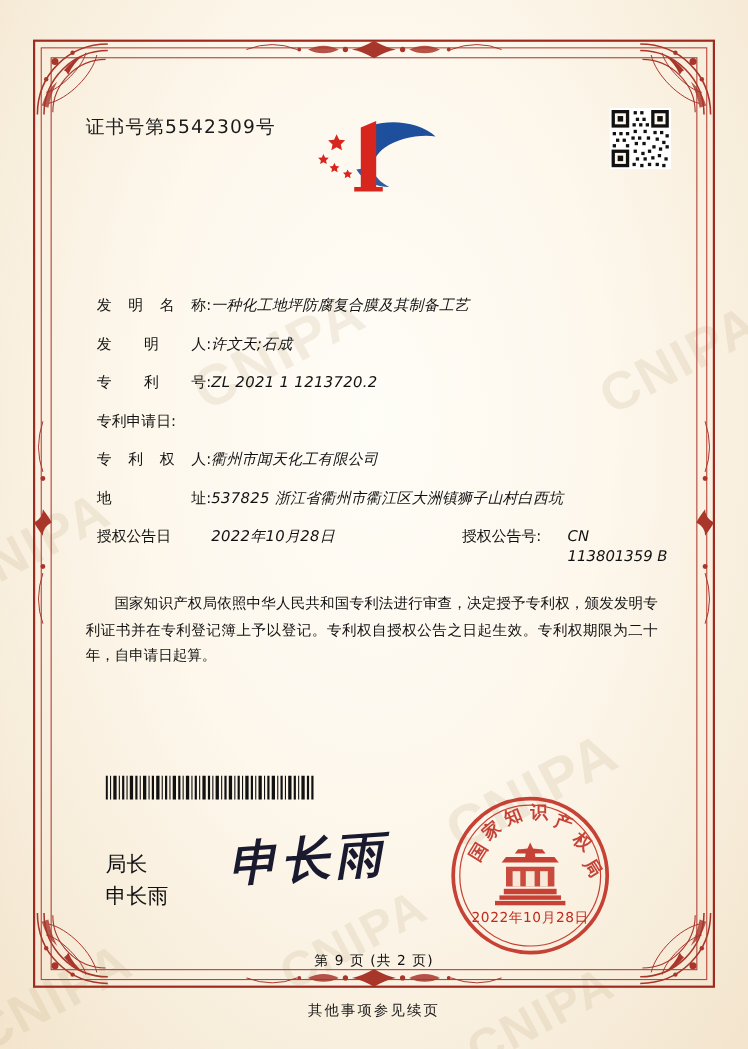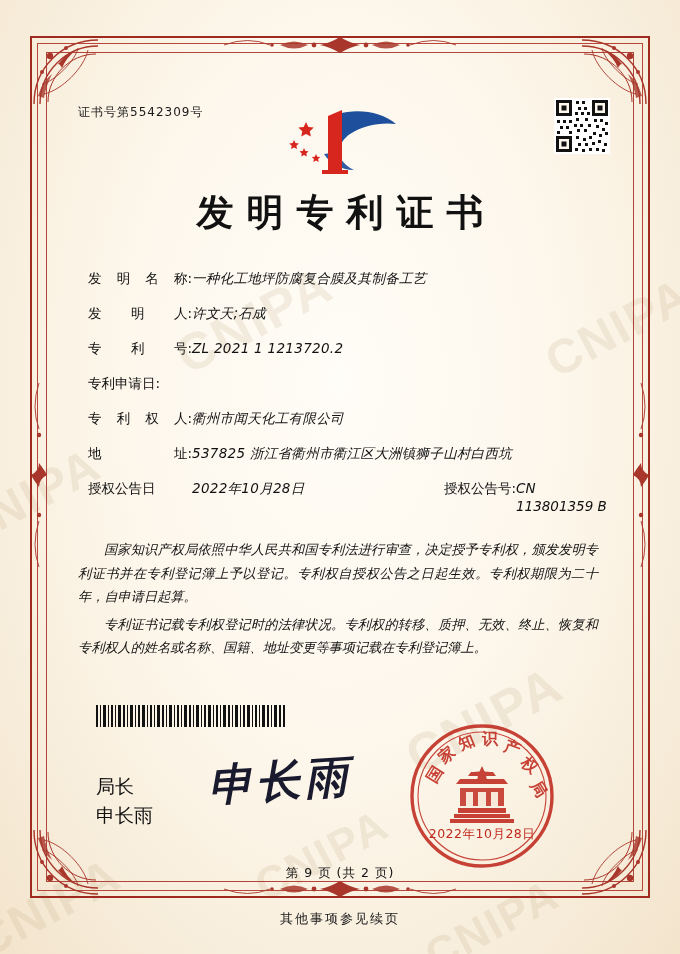--- a/index.html
+++ b/index.html
@@ -92,21 +92,21 @@
   .wm4 { left: 540px; top: 300px; font-size: 48px; }
   .wm5 { left: -30px; top: 880px; font-size: 48px; }
   .wm6 { left: 420px; top: 900px; font-size: 44px; }
   .wm7 { left: 250px; top: 830px; font-size: 44px; }
 
   
   .cert-no {
     position: absolute;
     left: 78px;
     top: 104px;
-    font-size: 12px;
+    font-size: 17px;
     color: #1a1a1a;
     letter-spacing: 1px;
     font-family: "DejaVu Sans", sans-serif;
   }
   .qr {
     position: absolute;
     right: 70px;
     top: 98px;
     width: 56px;
     height: 56px;
@@ -168,21 +168,21 @@
     font-style: italic;
   }
   .field-row.dual .field-value {
     flex: 0 0 auto;
     width: 228px;
   }
   .field-label2 {
     width: 96px;
     flex: 0 0 96px;
     display: flex;
-    justify-content: flex-end;
+    justify-content: flex-start;
     white-space: nowrap;
   }
   .field-value2 {
     flex: 1 1 auto;
     font-style: italic;
   }
 
   
   .body-text {
     position: absolute;
@@ -190,21 +190,20 @@
     right: 66px;
     top: 538px;
     font-size: 13.2px;
     line-height: 1.78;
     color: #111;
     text-align: justify;
   }
   .body-text p {
     margin: 0 16px 4px 0;
     text-indent: 26px;
-    font-style: italic;
   }
 
   
   .barcode {
     position: absolute;
     left: 96px;
     top: 705px;
     width: 190px;
     height: 22px;
   }
@@ -500,21 +499,20 @@
 
       <g fill="#d7261d">
         <path d="M26 22 l2.4 5 5.4 .6 -4 3.7 1.1 5.3 -4.9 -2.7 -4.8 2.7 1.1 -5.3 -4 -3.7 5.4 -.6z"></path>
         <path d="M14 40 l1.5 3.1 3.4 .4 -2.5 2.3 .7 3.3 -3.1 -1.7 -3 1.7 .7 -3.3 -2.5 -2.3 3.4 -.4z"></path>
         <path d="M24 48 l1.4 2.9 3.2 .4 -2.3 2.2 .6 3.1 -2.9 -1.6 -2.8 1.6 .6 -3.1 -2.3 -2.2 3.2 -.4z"></path>
         <path d="M36 54 l1.3 2.7 3 .3 -2.2 2 .6 3 -2.7 -1.5 -2.6 1.5 .5 -3 -2.1 -2 3 -.3z"></path>
       </g>
     </svg>
   </div>
 
-  <div class="main-title">发明专利证书</div>
 
   <div class="fields">
 
     <div class="field-row">
       <div class="field-label spread">
         <span>发</span>
           <span>明</span>
           <span>名</span>
           <span>称:</span>
       </div>
@@ -567,21 +565,20 @@
       <div class="field-label2">
         <span>授权公告号:</span>
       </div>
       <div class="field-value2">CN 113801359 B</div>
     </div>
 
   </div>
 
   <div class="body-text">
     <p>国家知识产权局依照中华人民共和国专利法进行审查，决定授予专利权，颁发发明专利证书并在专利登记簿上予以登记。专利权自授权公告之日起生效。专利权期限为二十年，自申请日起算。</p>
-    <p>专利证书记载专利权登记时的法律状况。专利权的转移、质押、无效、终止、恢复和专利权人的姓名或名称、国籍、地址变更等事项记载在专利登记簿上。</p>
   </div>
 
   <div class="barcode">
     <svg width="190" height="22" viewBox="0 0 190 22">
       <g fill="#111">
         <rect x="0" y="0" width="2" height="22"></rect>
           <rect x="4" y="0" width="1" height="22"></rect>
         <rect x="7" y="0" width="3" height="22"></rect>
           <rect x="12" y="0" width="1" height="22"></rect>
         <rect x="15" y="0" width="2" height="22"></rect>

